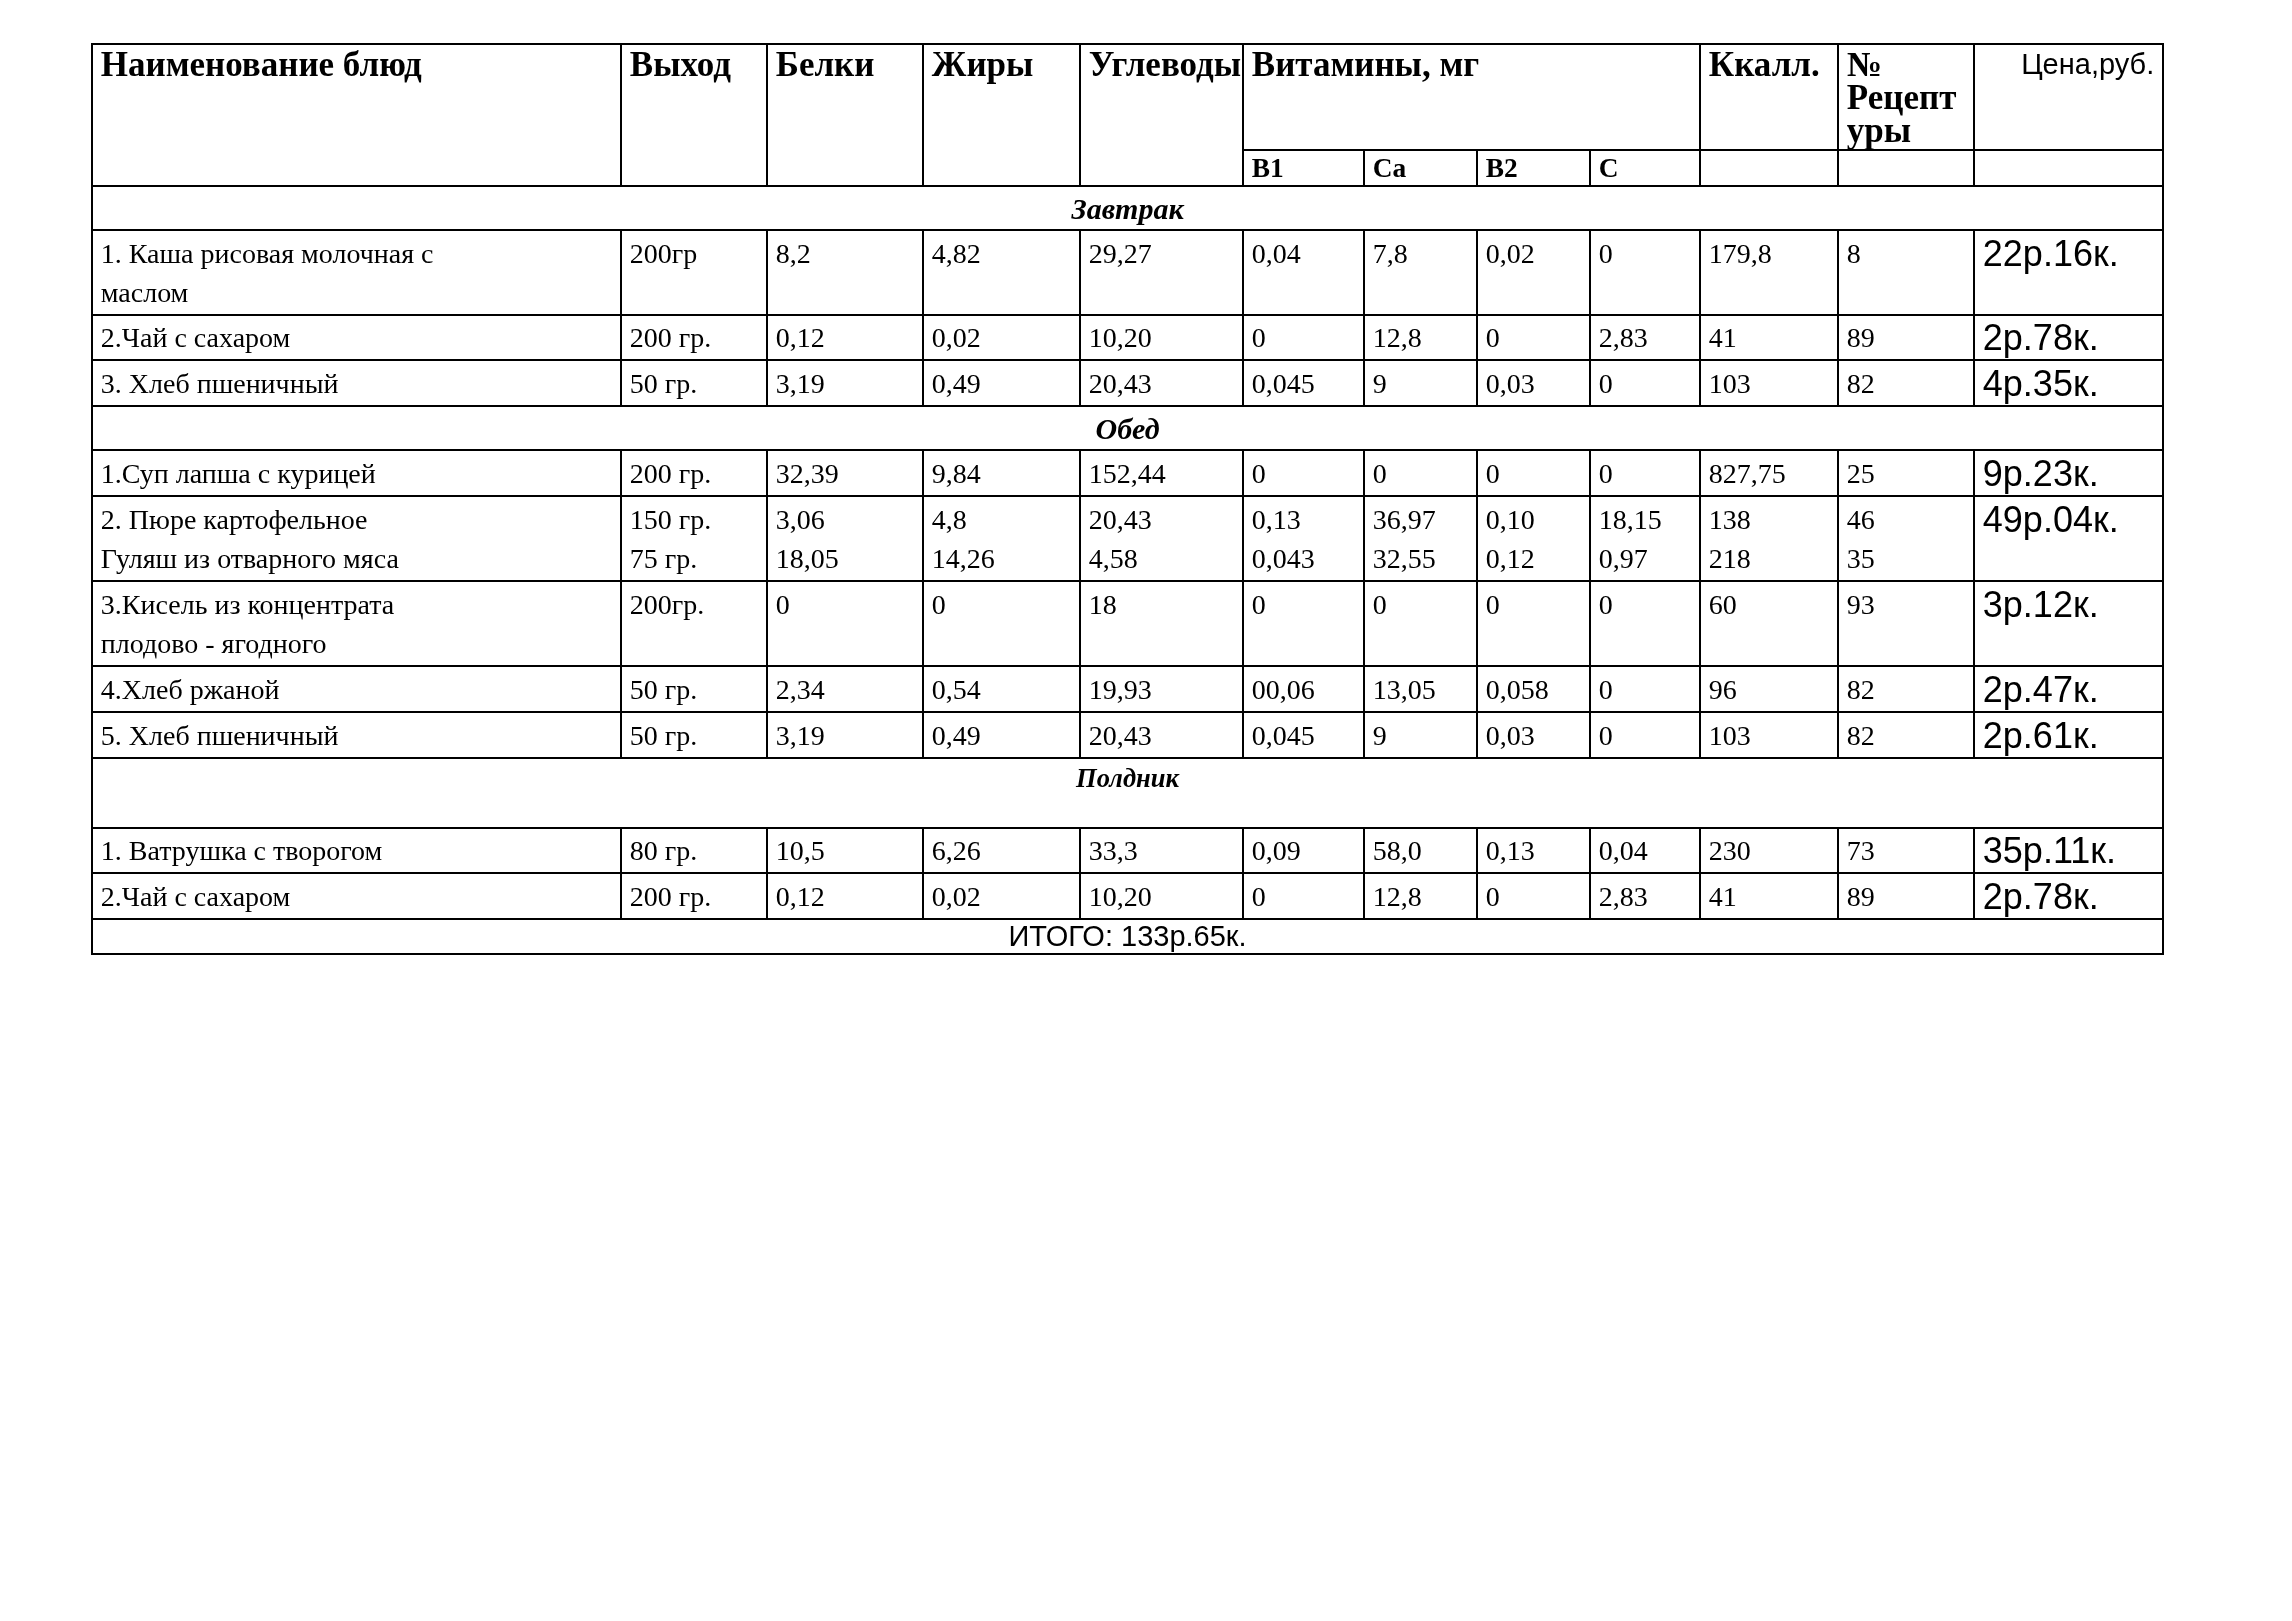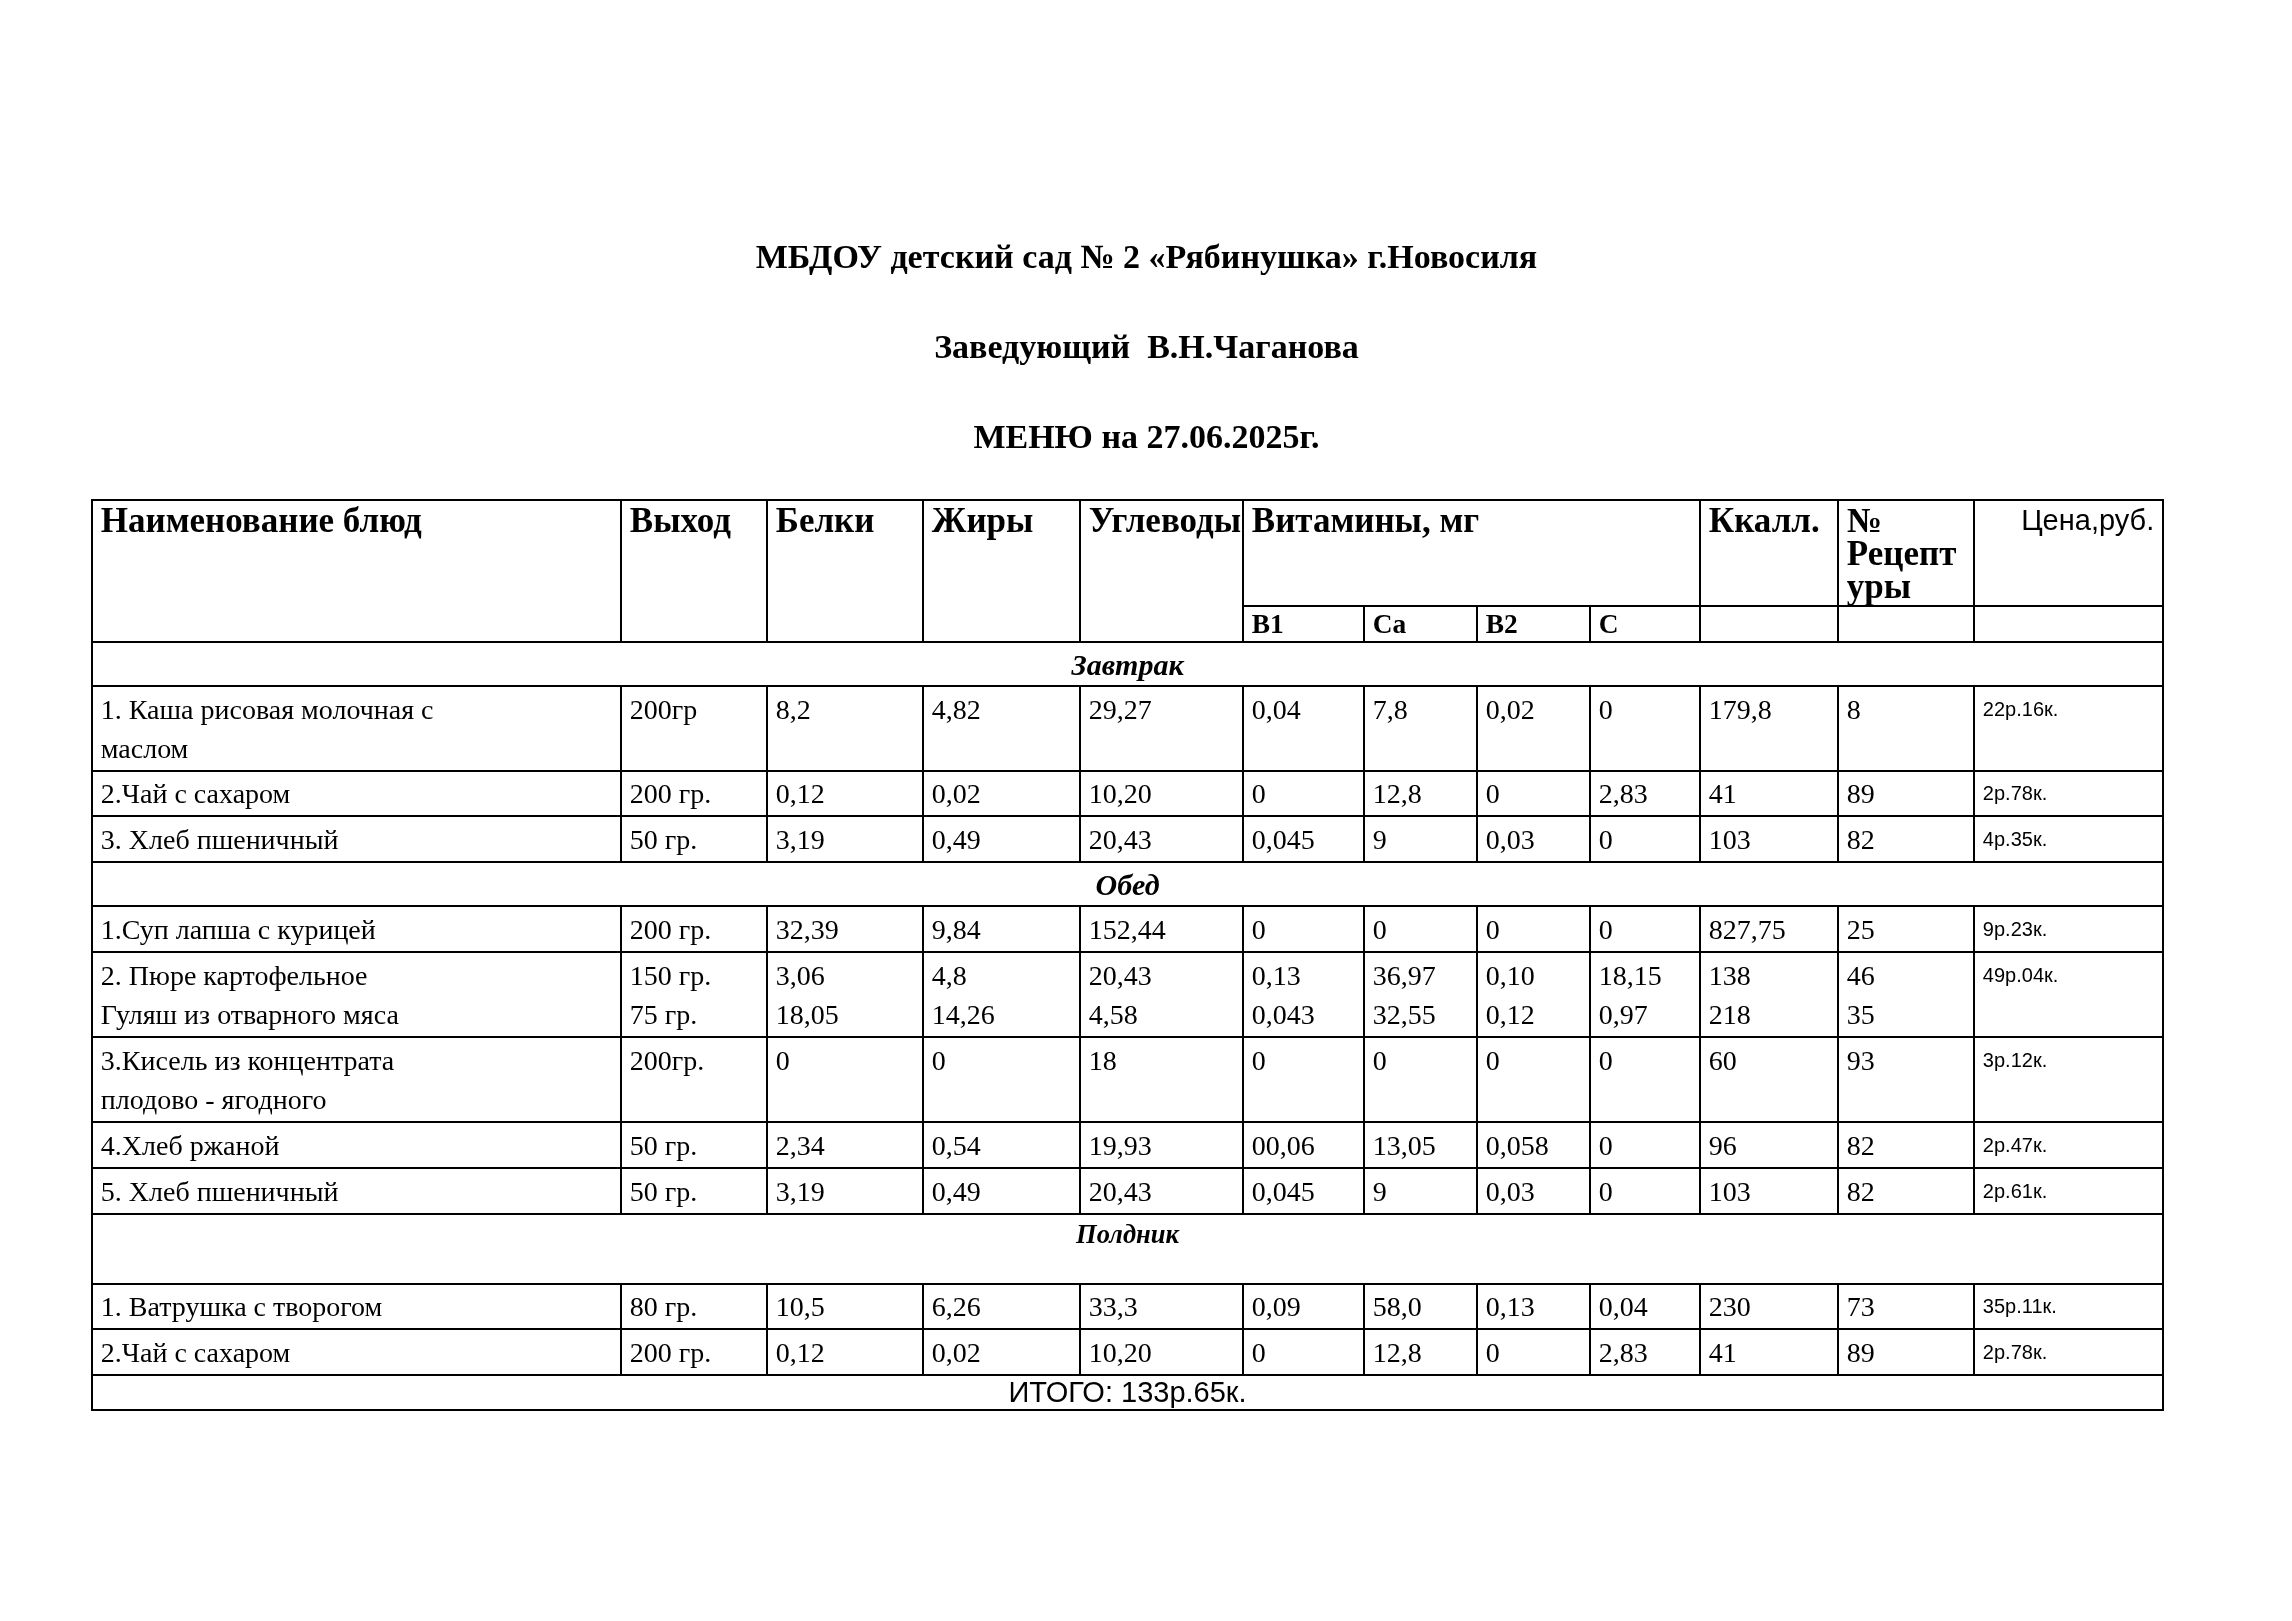--- a/index.html
+++ b/index.html
@@ -76,21 +76,21 @@
   }
   
   .menu-table td.cell {
     font-size: 28px;
     line-height: 39px;
     white-space: pre-line;
     height: 39px;
   }
   .menu-table td.price-cell {
     font-family: "Liberation Sans", "DejaVu Sans", sans-serif;
-    font-size: 20px;
+    font-size: 36px;
   }
   
   .menu-table td.section-cell {
     text-align: center;
     font-weight: bold;
     font-style: italic;
     font-size: 30px;
     height: 37px;
     line-height: 37px;
   }
@@ -111,25 +111,20 @@
     padding-top: 1px;
     padding-bottom: 1px;
     margin-top: 16px;
   }
 </style>
 </head>
 <body>
 
 <div class="page">
 
-  <div class="titles">
-    <p class="title-line">МБДОУ детский сад № 2 «Рябинушка» г.Новосиля</p>
-    <p class="title-line">Заведующий  В.Н.Чаганова</p>
-    <p class="title-line">МЕНЮ на 27.06.2025г.</p>
-  </div>
 
   <table class="menu-table">
     <colgroup>
       <col style="width:529px">
       <col style="width:146px">
       <col style="width:156px">
       <col style="width:157px">
       <col style="width:163px">
       <col style="width:121px">
       <col style="width:113px">

